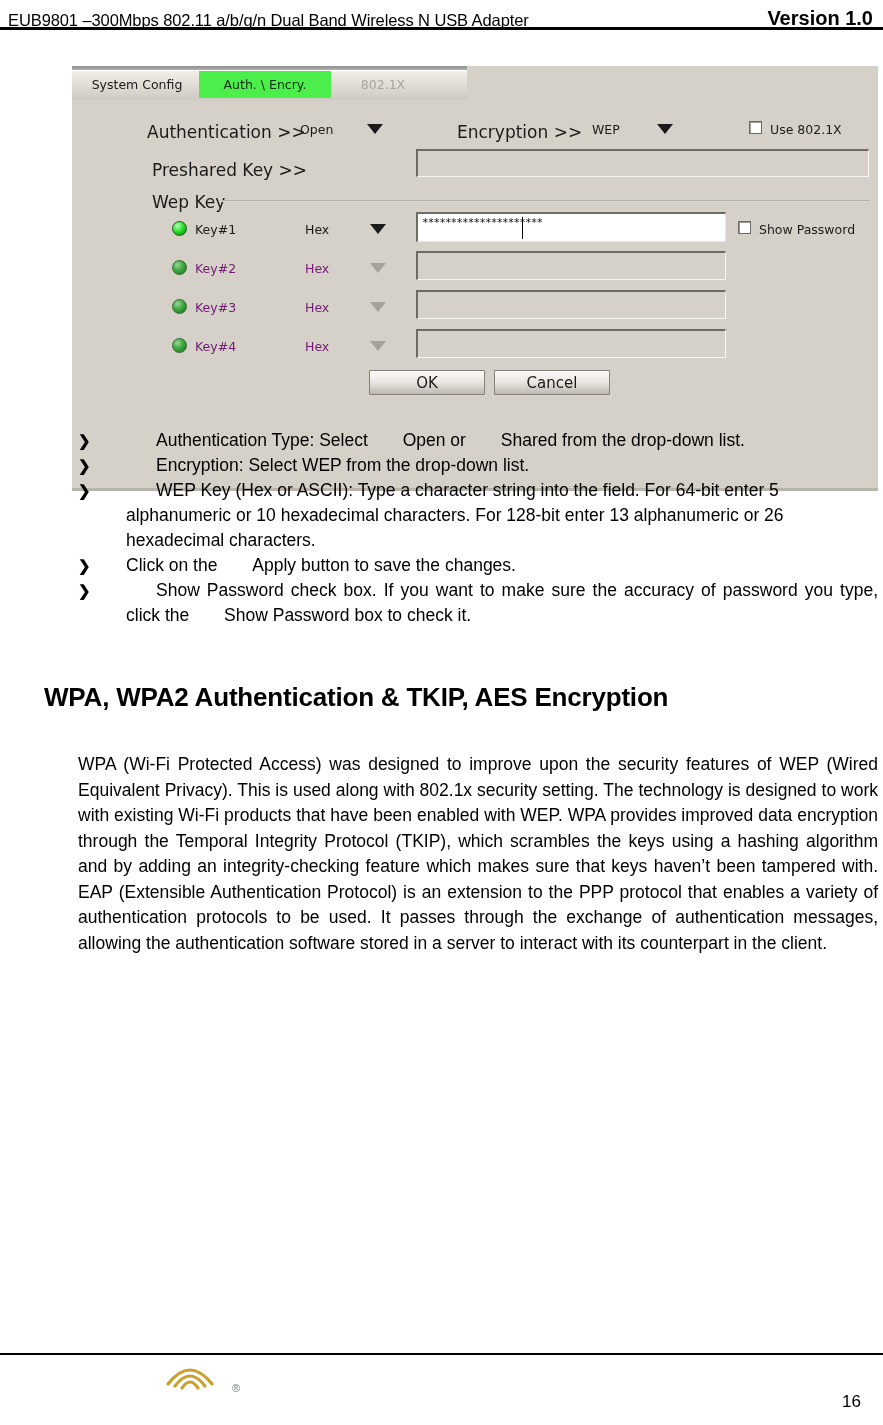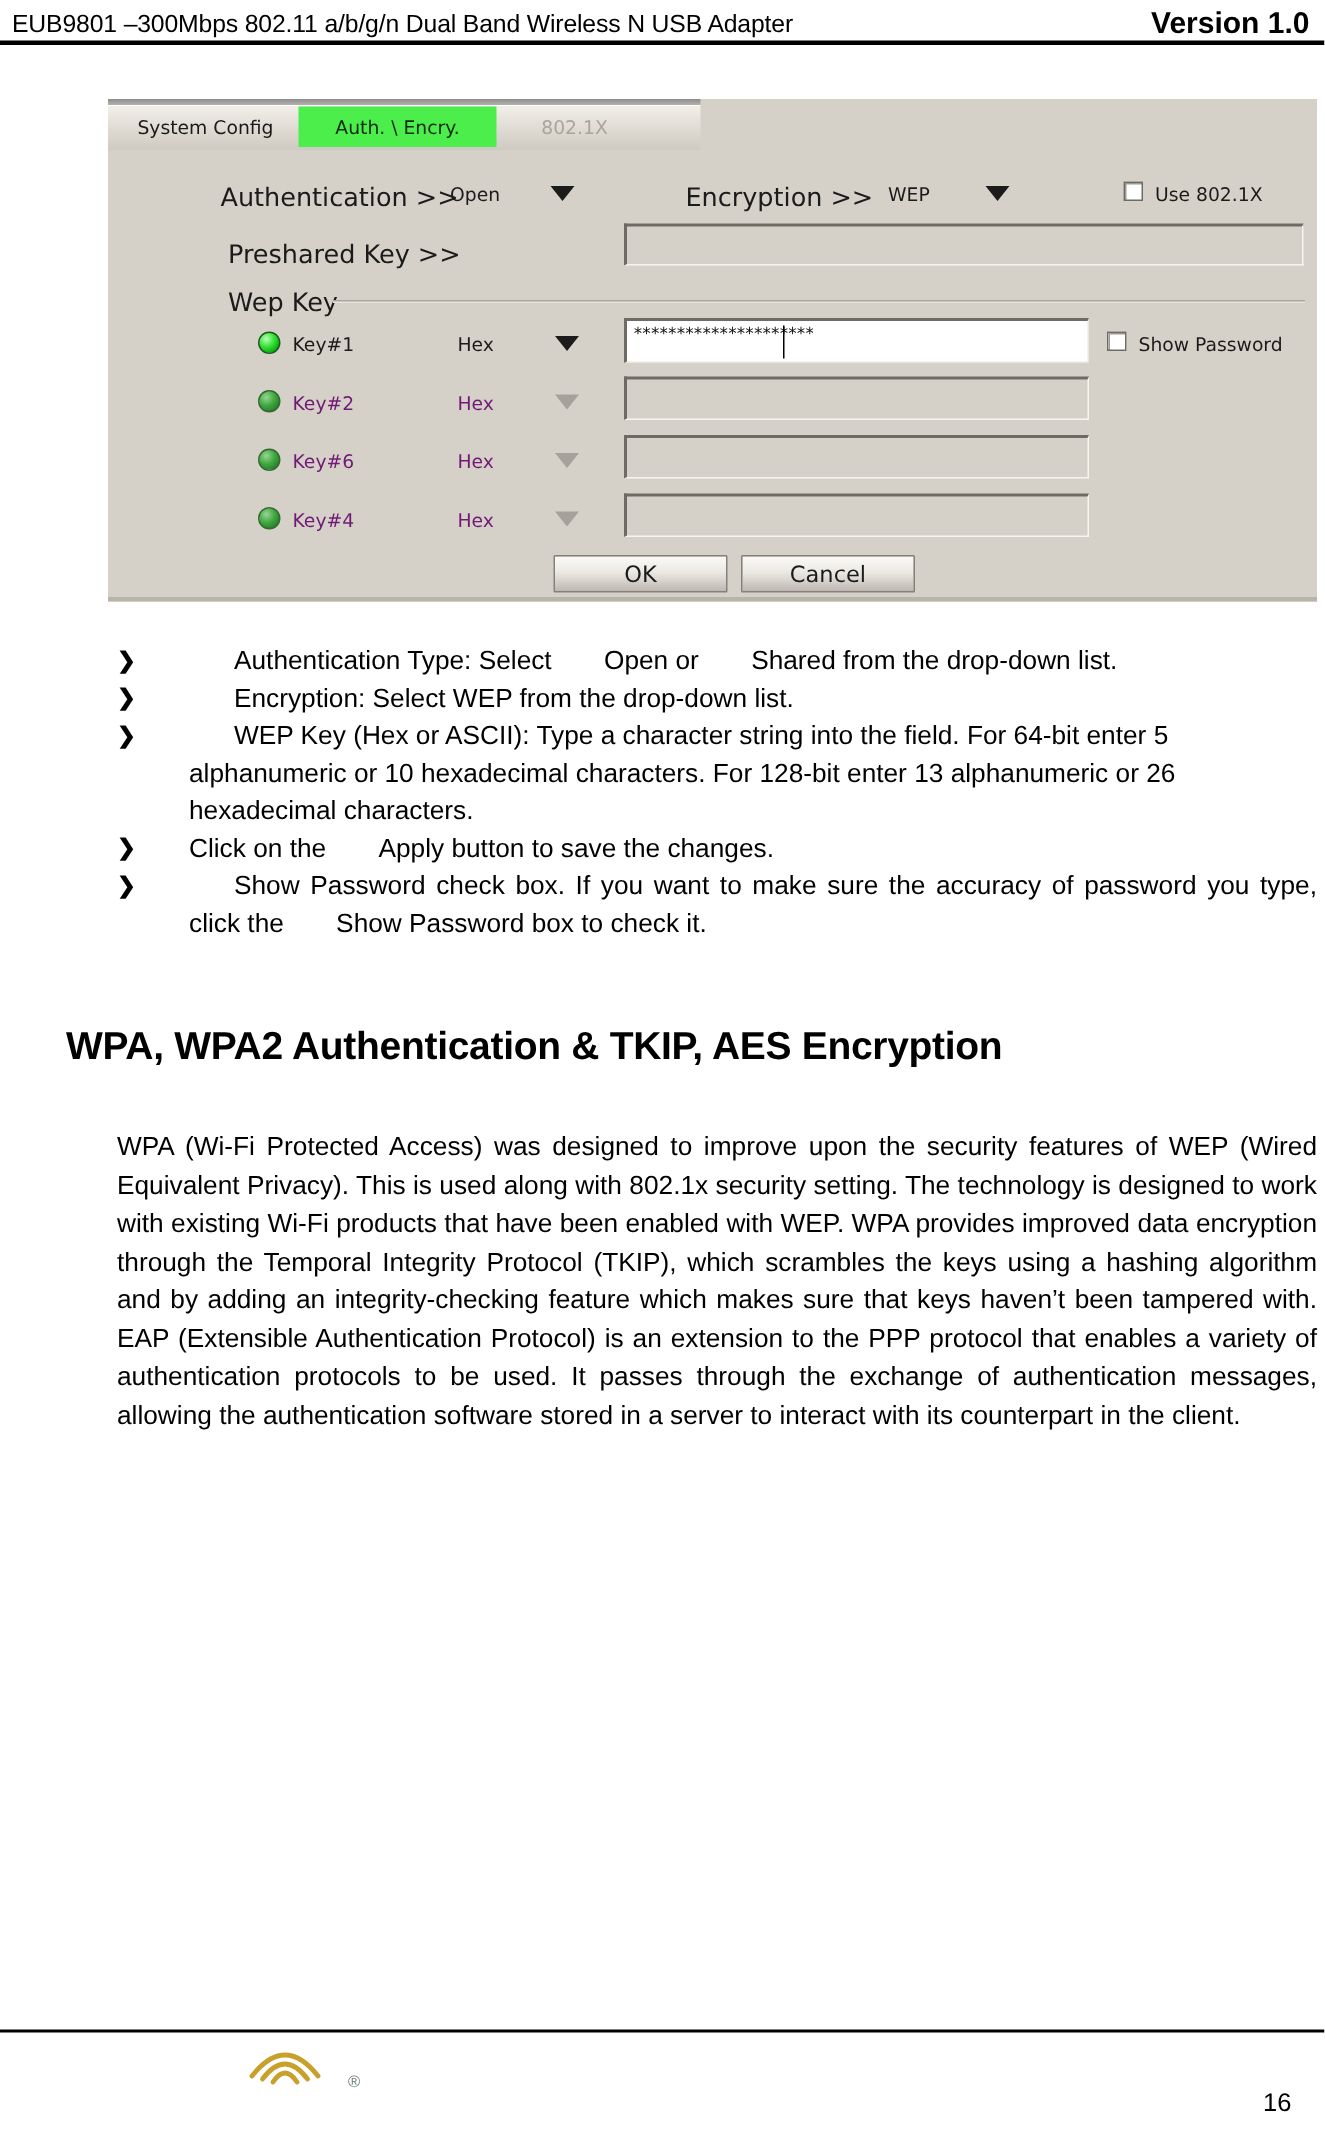--- a/index.html
+++ b/index.html
@@ -17,21 +17,21 @@
     overflow: hidden;
   }
 
   
   .page-header {
     position: absolute;
     left: 0; top: 0;
     width: 883px;
     height: 30px;
     display: flex;
-    align-items: center;
+    align-items: flex-end;
     justify-content: space-between;
     padding: 2px 6px 0 8px;
     box-sizing: border-box;
   }
   .header-left {
     font-size: 16.5px;
     letter-spacing: -0.1px;
     white-space: nowrap;
   }
   .header-right {
@@ -47,21 +47,21 @@
     height: 3px;
     background: #000000;
   }
 
   
   .screenshot {
     position: absolute;
     left: 72px;
     top: 66px;
     width: 806px;
-    height: 335px;
+    height: 425px;
     background: #d6d1c8;
     box-sizing: border-box;
     font-family: "DejaVu Sans", sans-serif;
   }
   .screenshot::after {
     content: "";
     position: absolute;
     left: 0; right: 0; bottom: 0;
     height: 3px;
     background: #b9b4ab;
@@ -357,21 +357,21 @@
   <div class="chk" style="left:666px; top:155px;"></div>
   <div class="sc-value" style="left:687px; top:156px;">Show Password</div>
 
   <div class="led dim" style="left:100px; top:194px;"></div>
   <div class="sc-value dim" style="left:123px; top:195px;">Key#2</div>
   <div class="sc-value dim" style="left:233px; top:195px;">Hex</div>
   <div class="arrow dim" style="left:298px; top:197px;"></div>
   <div class="sunkfield" style="left:344px; top:185px; width:310px; height:29px;"></div>
 
   <div class="led dim" style="left:100px; top:233px;"></div>
-  <div class="sc-value dim" style="left:123px; top:234px;">Key#6</div>
+  <div class="sc-value dim" style="left:123px; top:234px;">Key#3</div>
   <div class="sc-value dim" style="left:233px; top:234px;">Hex</div>
   <div class="arrow dim" style="left:298px; top:236px;"></div>
   <div class="sunkfield" style="left:344px; top:224px; width:310px; height:29px;"></div>
 
   <div class="led dim" style="left:100px; top:272px;"></div>
   <div class="sc-value dim" style="left:123px; top:273px;">Key#4</div>
   <div class="sc-value dim" style="left:233px; top:273px;">Hex</div>
   <div class="arrow dim" style="left:298px; top:275px;"></div>
   <div class="sunkfield" style="left:344px; top:263px; width:310px; height:29px;"></div>
 

